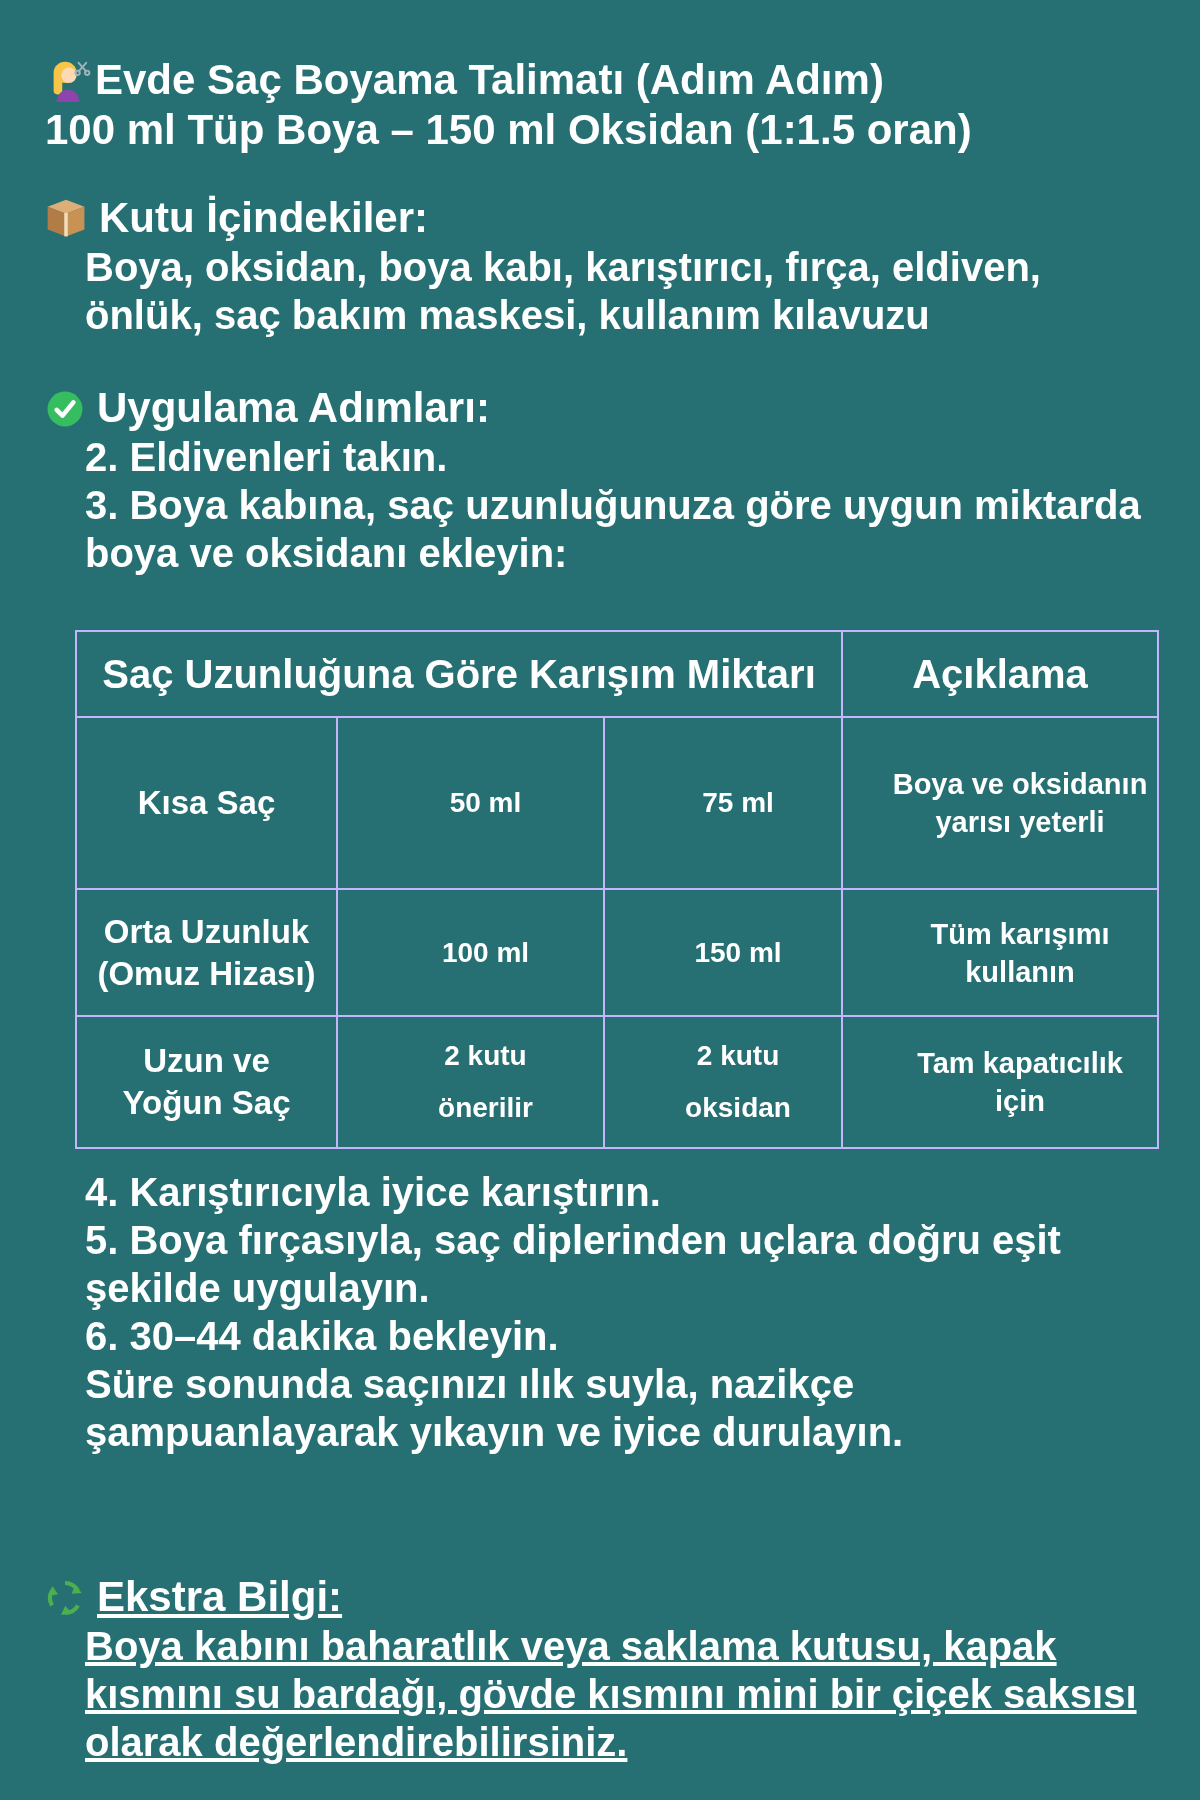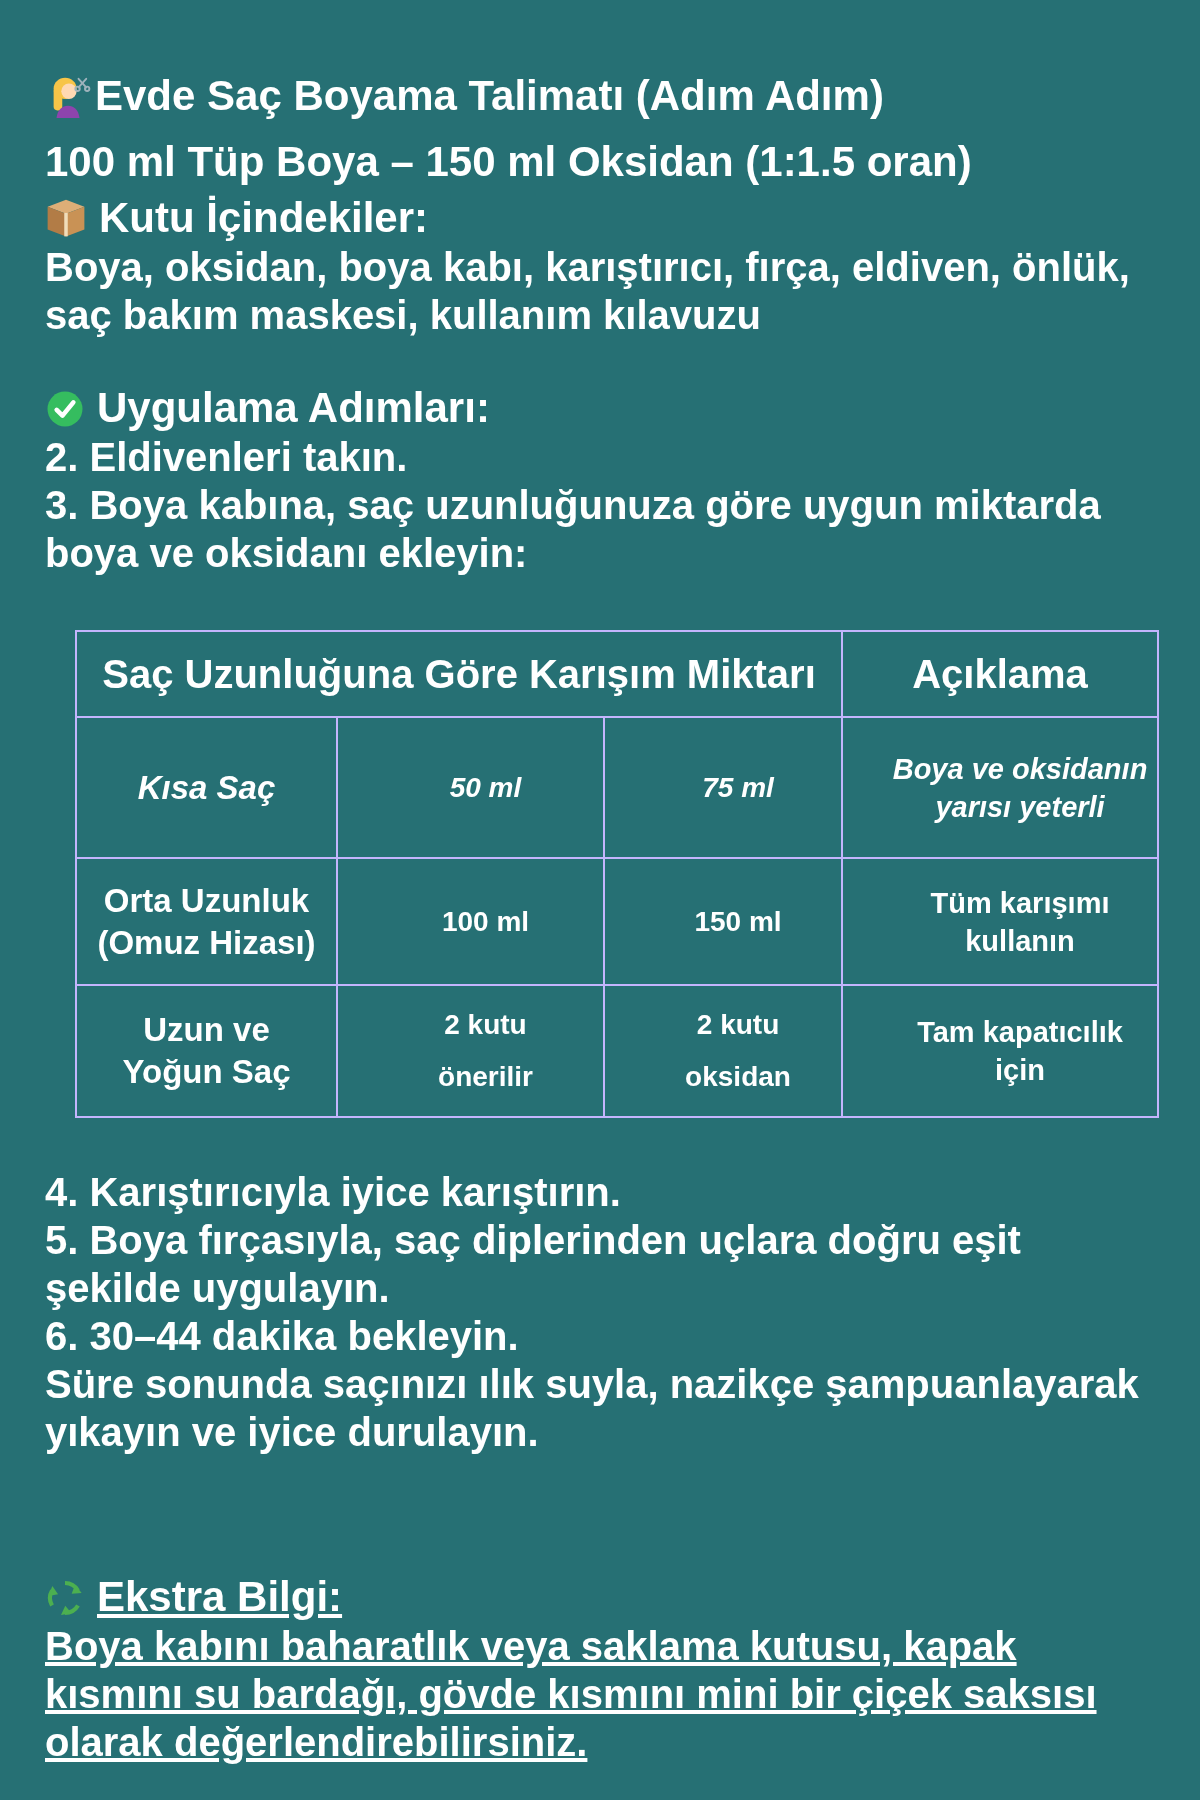--- a/index.html
+++ b/index.html
@@ -7,23 +7,23 @@
     width:1200px;height:1800px;
     background:#267074;
     font-family:"Liberation Sans","DejaVu Sans",sans-serif;
     font-weight:700;
     color:#FFFFFF;
     position:relative;
     overflow:hidden;
   }
   .abs{position:absolute;left:45px;width:1120px;}
   p{margin:0;}
-  .title{font-size:42px;line-height:50px;margin-top:16px;}
+  .title{font-size:42px;line-height:50px;}
   .heading{font-size:42px;line-height:50px;}
-  .body{font-size:40px;line-height:48px;}
+  .body{font-size:40px;line-height:48px;margin-left:40px;}
   .icon{display:inline-block;vertical-align:-7px;margin-right:12px;}
   .icon svg{display:block;}
   .title-icon{margin-right:4px;vertical-align:-10px;}
 
   .title-block{top:55px;}
   .sec-kutu{top:193px;}
   .sec-uygulama{top:383px;}
   .sec-after{top:1168px;}
   .sec-ekstra{top:1572px;text-decoration:underline;}
 
@@ -35,21 +35,21 @@
   }
   .mix-table th,.mix-table td{
     border:2px solid #c4b5fd;
     text-align:center;
     vertical-align:middle;
     color:#FFFFFF;
     padding:2px 4px;
     white-space:pre-line;
   }
   .mix-table th{font-size:40px;line-height:48px;height:80px;font-weight:700;}
-  tr.row-1{height:141px;font-style:italic;}
+  tr.row-1{height:172px;}
   tr.row-2{height:127px;}
   tr.row-3{height:132px;}
   td.c-len{font-size:33px;line-height:42px;}
   td.c-ml{font-size:28px;line-height:52px;padding-left:34px;}
   td.c-desc{font-size:29px;line-height:38px;padding-left:44px;}
 </style>
 </head>
 <body>
 
 <header class="abs title-block">

